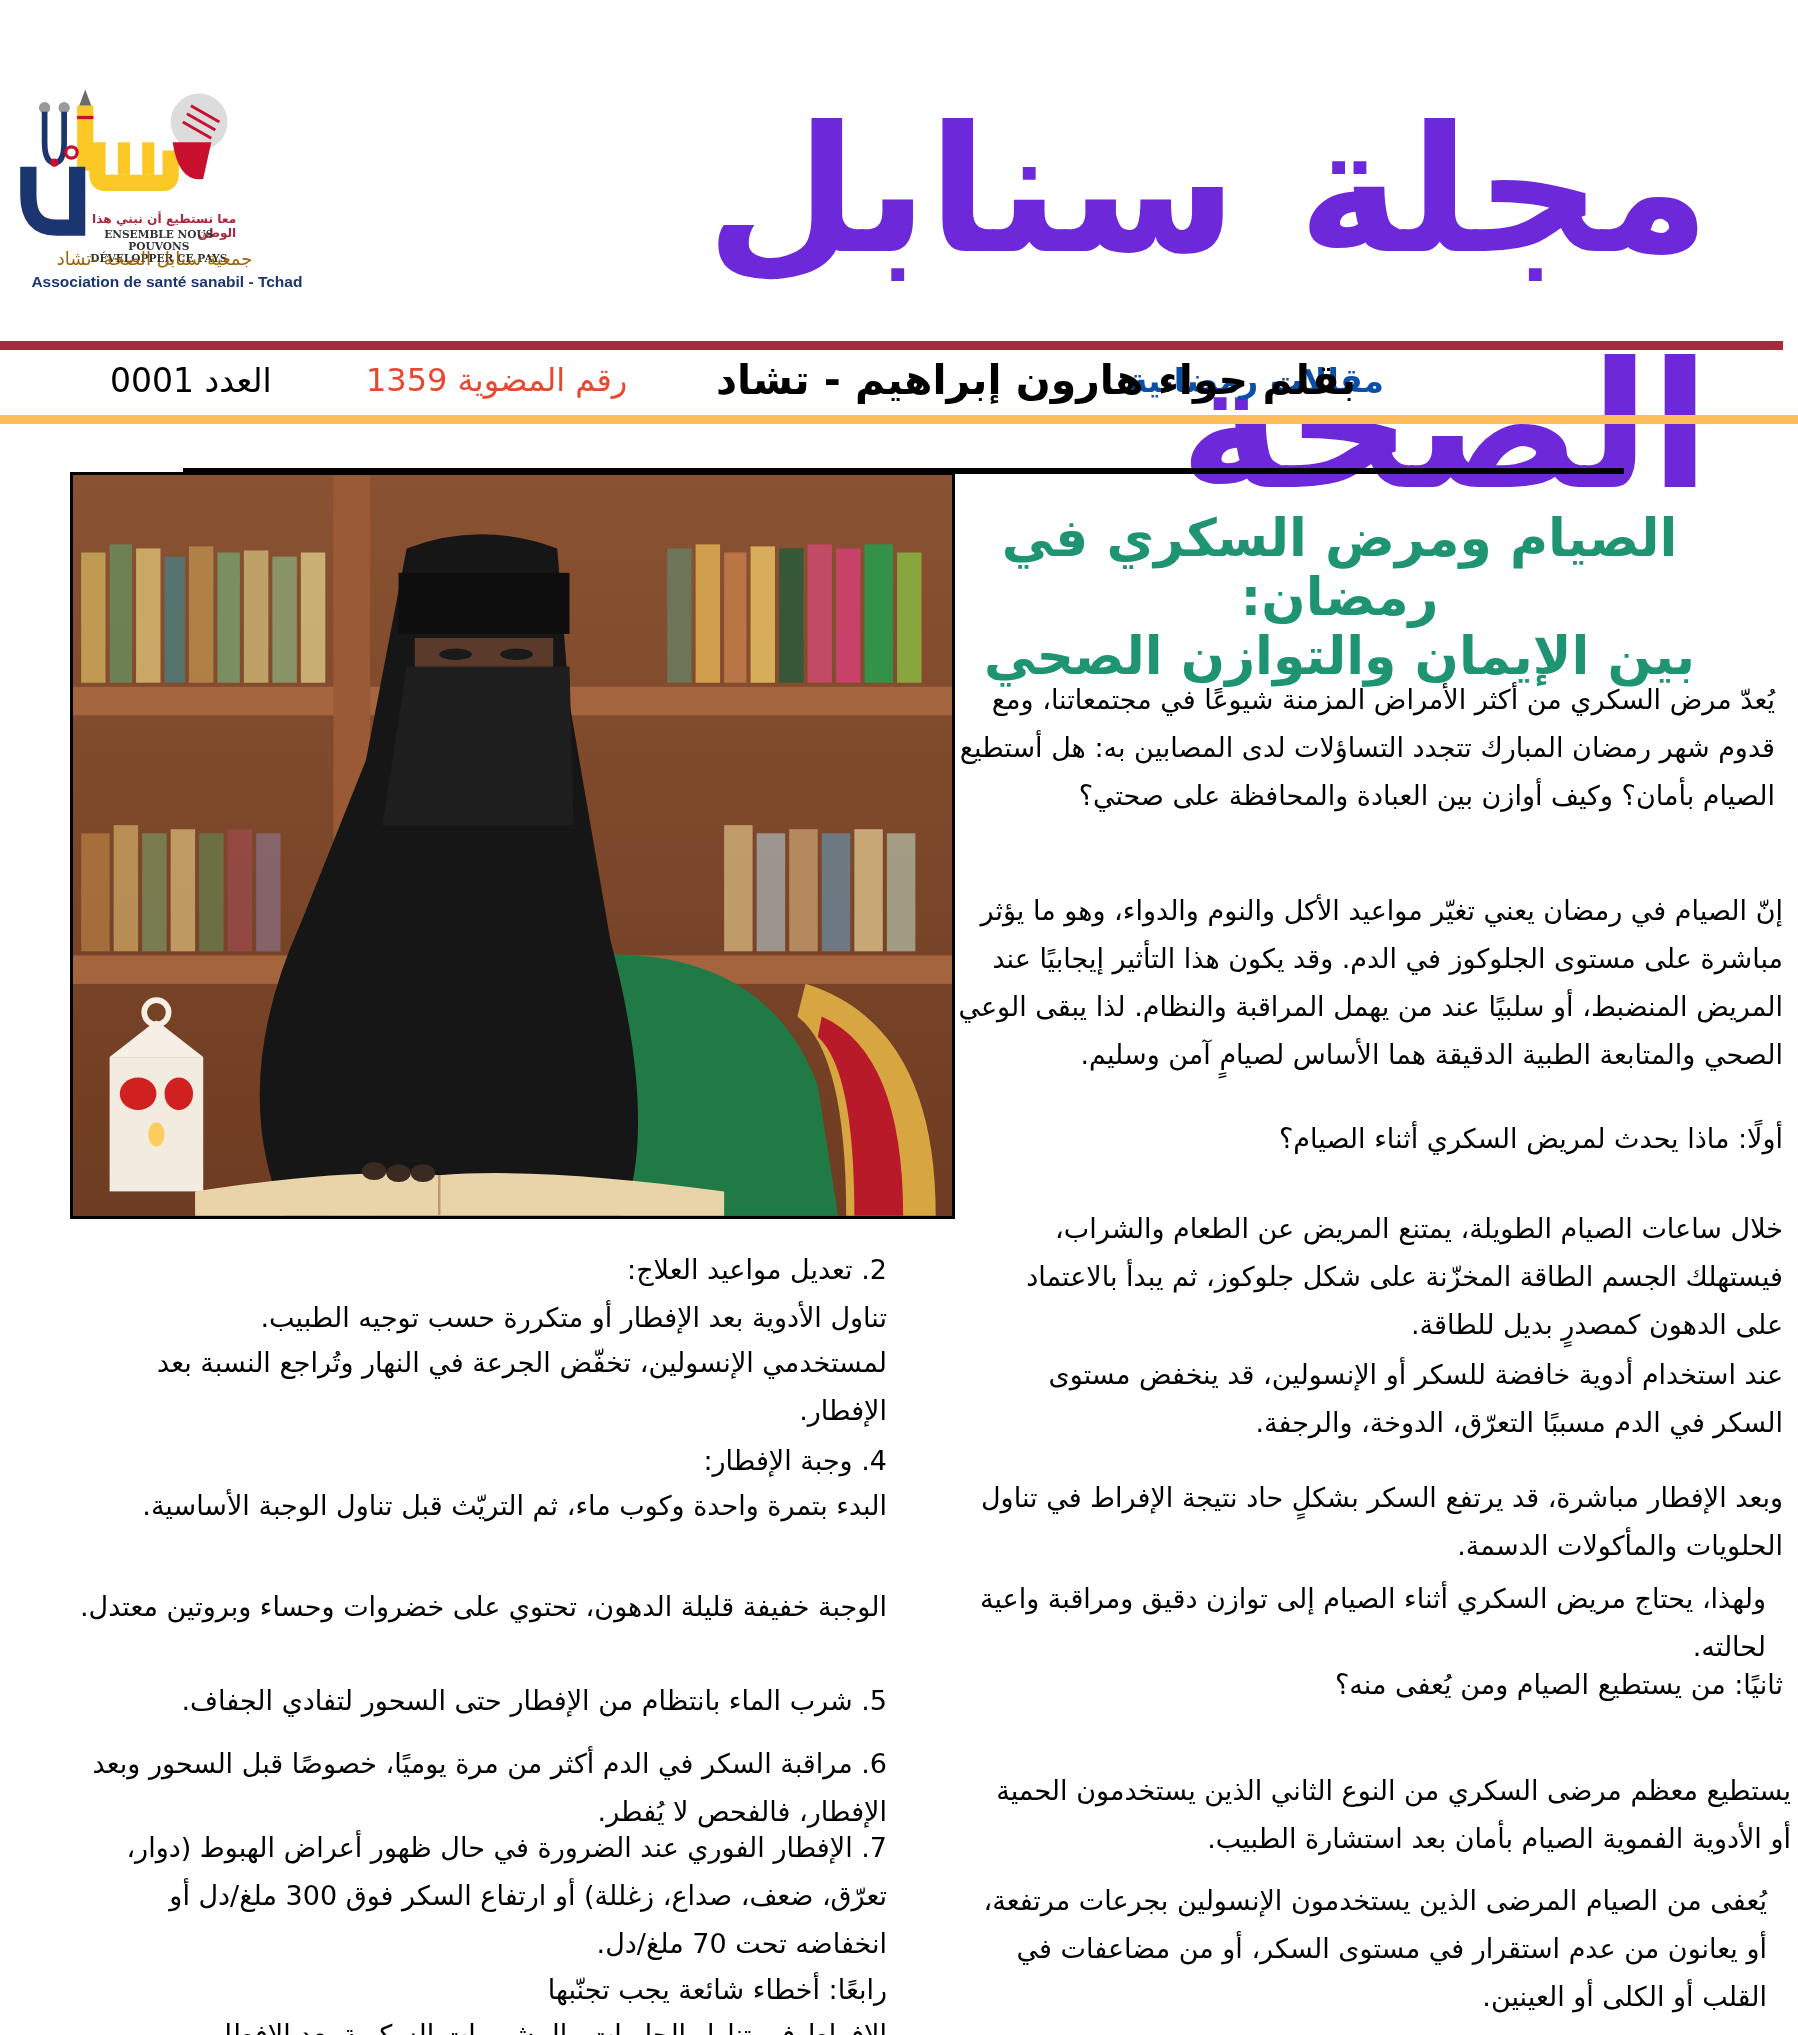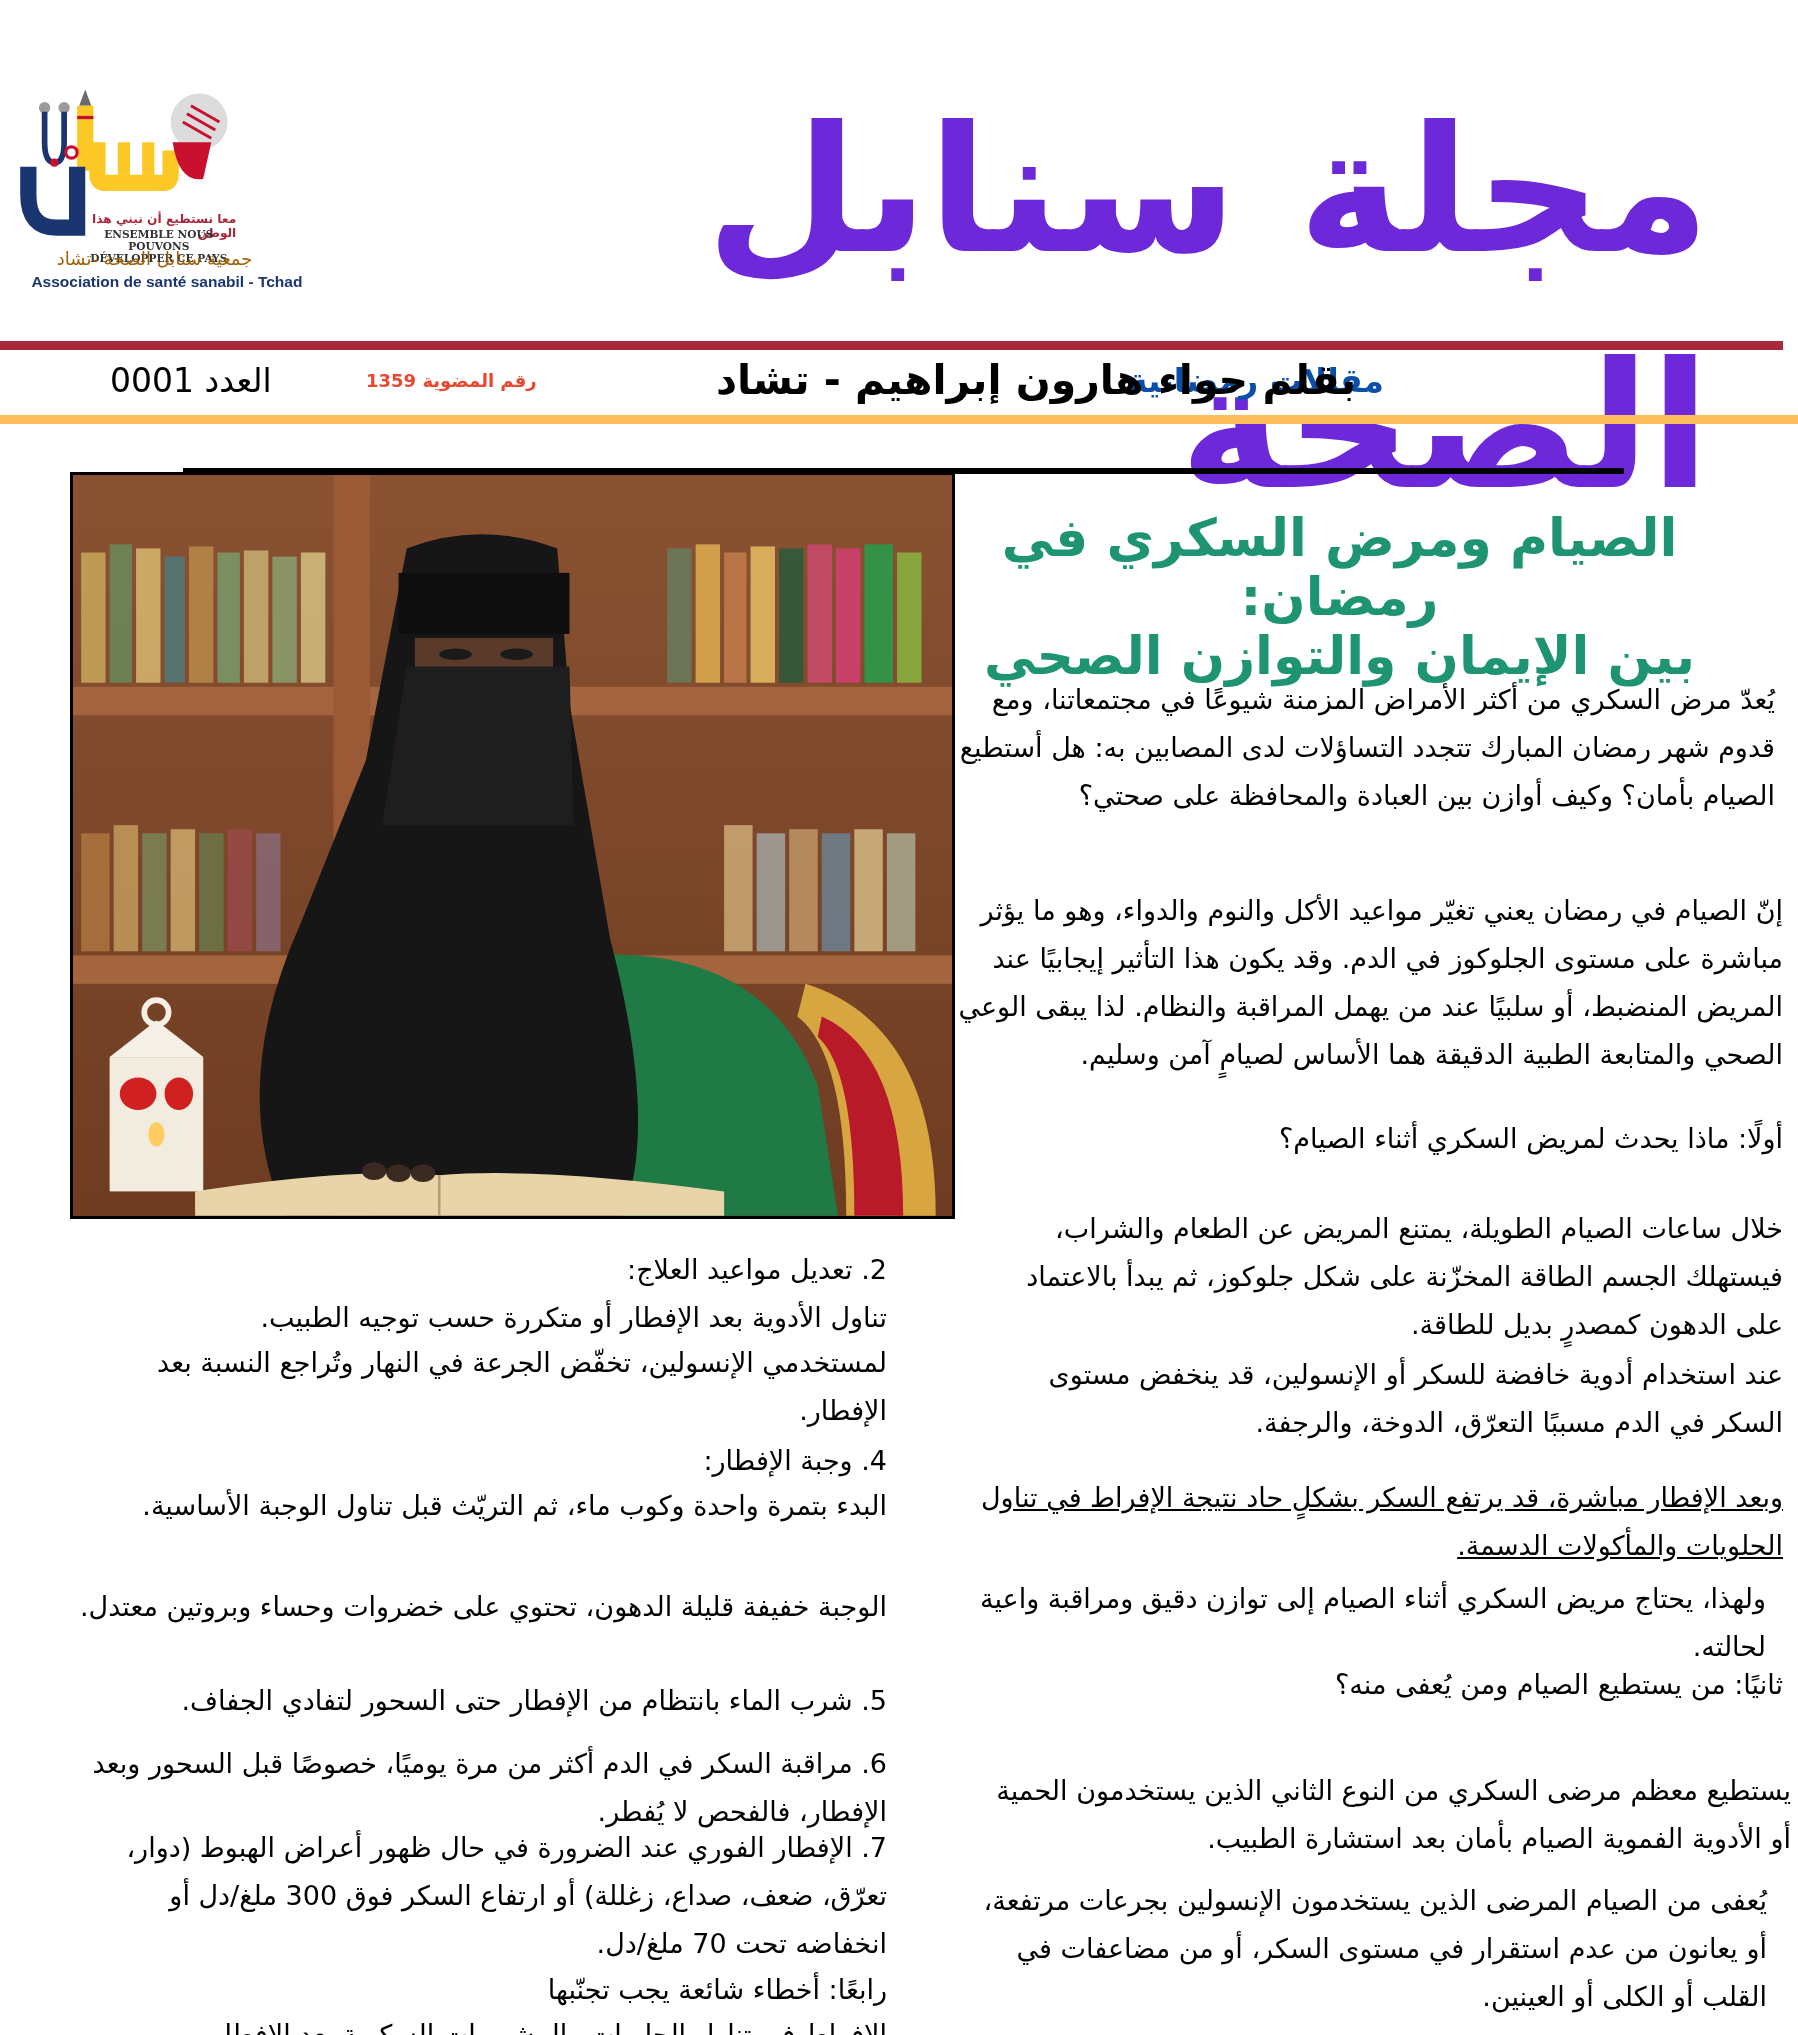--- a/index.html
+++ b/index.html
@@ -11,21 +11,21 @@
   .logo .slogan-fr{position:absolute;left:65px;top:167px;width:155px;text-align:center;font-size:10.6px;font-weight:bold;color:#333;font-family:"DejaVu Serif",serif;line-height:12.2px;}
   .logo .assoc-ar{position:absolute;left:16.3px;top:187px;width:244px;text-align:center;font-size:18px;color:#a16207;direction:rtl;}
   .logo .assoc-fr{position:absolute;left:8.1px;top:212px;width:285px;text-align:center;font-size:15.5px;font-weight:bold;color:#1b3570;font-family:"Liberation Sans",sans-serif;}
   
   .masthead{left:407px;top:73px;width:1303px;height:236px;direction:rtl;font-family:"DejaVu Sans",sans-serif;font-weight:bold;font-size:175px;line-height:236px;color:#6d28d9;letter-spacing:-4.1px;}
   .bar-red{left:0;top:341px;width:1783px;height:9px;background:#a8283c;}
   .bar-yellow{left:0;top:415px;width:1799px;height:9px;background:#fcbd5a;}
   .hdr{top:350px;height:65px;line-height:61px;direction:rtl;white-space:nowrap;}
   .hdr-cat{right:1229px;left:auto;color:#0a4fa8;font-size:33px;font-weight:bold;}
   .hdr-author{left:716px;color:#000;font-size:41px;font-weight:bold;}
-  .hdr-member{left:366px;color:#e8482f;font-size:18px;font-weight:bold;}
+  .hdr-member{left:366px;color:#e8482f;font-size:32px;font-weight:normal;}
   .hdr-issue{left:110px;color:#000;font-size:33px;}
   
   .rule{background:#000;}
   
   .photo{left:70px;top:472px;width:879px;height:741px;border:3.3px solid #000;background:#7a4a2c;overflow:hidden;}
   .photo svg{display:block;}
   
   .title{left:953px;top:509px;width:773px;direction:rtl;text-align:center;color:#1f9473;font-weight:bold;font-size:52px;line-height:59px;}
   .col{direction:rtl;text-align:right;font-size:27px;line-height:48px;}
   .rcol{left:944px;width:839px;}
@@ -168,21 +168,21 @@
 <div class="abs title">
   <div>الصيام ومرض السكري في رمضان:</div>
   <div>بين الإيمان والتوازن الصحي</div>
 </div>
 
 <div class="abs col rcol" style="top:676px;width:822px;left:953px;">يُعدّ مرض السكري من أكثر الأمراض المزمنة شيوعًا في مجتمعاتنا، ومع قدوم شهر رمضان المبارك تتجدد التساؤلات لدى المصابين به: هل أستطيع الصيام بأمان؟ وكيف أوازن بين العبادة والمحافظة على صحتي؟</div>
 <div class="abs col rcol" style="top:887px;">إنّ الصيام في رمضان يعني تغيّر مواعيد الأكل والنوم والدواء، وهو ما يؤثر مباشرة على مستوى الجلوكوز في الدم. وقد يكون هذا التأثير إيجابيًا عند المريض المنضبط، أو سلبيًا عند من يهمل المراقبة والنظام. لذا يبقى الوعي الصحي والمتابعة الطبية الدقيقة هما الأساس لصيامٍ آمن وسليم.</div>
 <div class="abs col rcol" style="top:1115px;">أولًا: ماذا يحدث لمريض السكري أثناء الصيام؟</div>
 <div class="abs col rcol" style="top:1205px;left:977px;width:806px;">خلال ساعات الصيام الطويلة، يمتنع المريض عن الطعام والشراب، فيستهلك الجسم الطاقة المخزّنة على شكل جلوكوز، ثم يبدأ بالاعتماد على الدهون كمصدرٍ بديل للطاقة.</div>
 <div class="abs col rcol" style="top:1351px;left:977px;width:806px;">عند استخدام أدوية خافضة للسكر أو الإنسولين، قد ينخفض مستوى السكر في الدم مسببًا التعرّق، الدوخة، والرجفة.</div>
-<div class="abs col rcol" style="top:1474px;left:977px;width:806px;text-decoration:underline;">وبعد الإفطار مباشرة، قد يرتفع السكر بشكلٍ حاد نتيجة الإفراط في تناول الحلويات والمأكولات الدسمة.</div>
+<div class="abs col rcol" style="top:1474px;left:977px;width:806px;">وبعد الإفطار مباشرة، قد يرتفع السكر بشكلٍ حاد نتيجة الإفراط في تناول الحلويات والمأكولات الدسمة.</div>
 <div class="abs col rcol" style="top:1575px;left:936px;width:830px;">ولهذا، يحتاج مريض السكري أثناء الصيام إلى توازن دقيق ومراقبة واعية لحالته.</div>
 <div class="abs col rcol" style="top:1661px;">ثانيًا: من يستطيع الصيام ومن يُعفى منه؟</div>
 <div class="abs col rcol" style="top:1767px;left:969px;width:822px;">يستطيع معظم مرضى السكري من النوع الثاني الذين يستخدمون الحمية أو الأدوية الفموية الصيام بأمان بعد استشارة الطبيب.</div>
 <div class="abs col rcol" style="top:1877px;left:969px;width:798px;">يُعفى من الصيام المرضى الذين يستخدمون الإنسولين بجرعات مرتفعة، أو يعانون من عدم استقرار في مستوى السكر، أو من مضاعفات في القلب أو الكلى أو العينين.</div>
 <div class="abs col rcol" style="top:2023px;left:969px;width:814px;">كما تُمنع النساء الحوامل المصابات بالسكري، وكبار السن الذين يعانون من نوبات هبوط متكررة من الصيام إلا بإذنٍ طبي واضح.</div>
 
 <div class="abs col lcol" style="top:1246px;left:73px;width:814px;">2. تعديل مواعيد العلاج:</div>
 <div class="abs col lcol" style="top:1294px;left:73px;width:814px;">تناول الأدوية بعد الإفطار أو متكررة حسب توجيه الطبيب.</div>
 <div class="abs col lcol" style="top:1339px;left:73px;width:814px;">لمستخدمي الإنسولين، تخفّض الجرعة في النهار وتُراجع النسبة بعد الإفطار.</div>
 <div class="abs col lcol" style="top:1437px;left:73px;width:814px;">4. وجبة الإفطار:</div>

